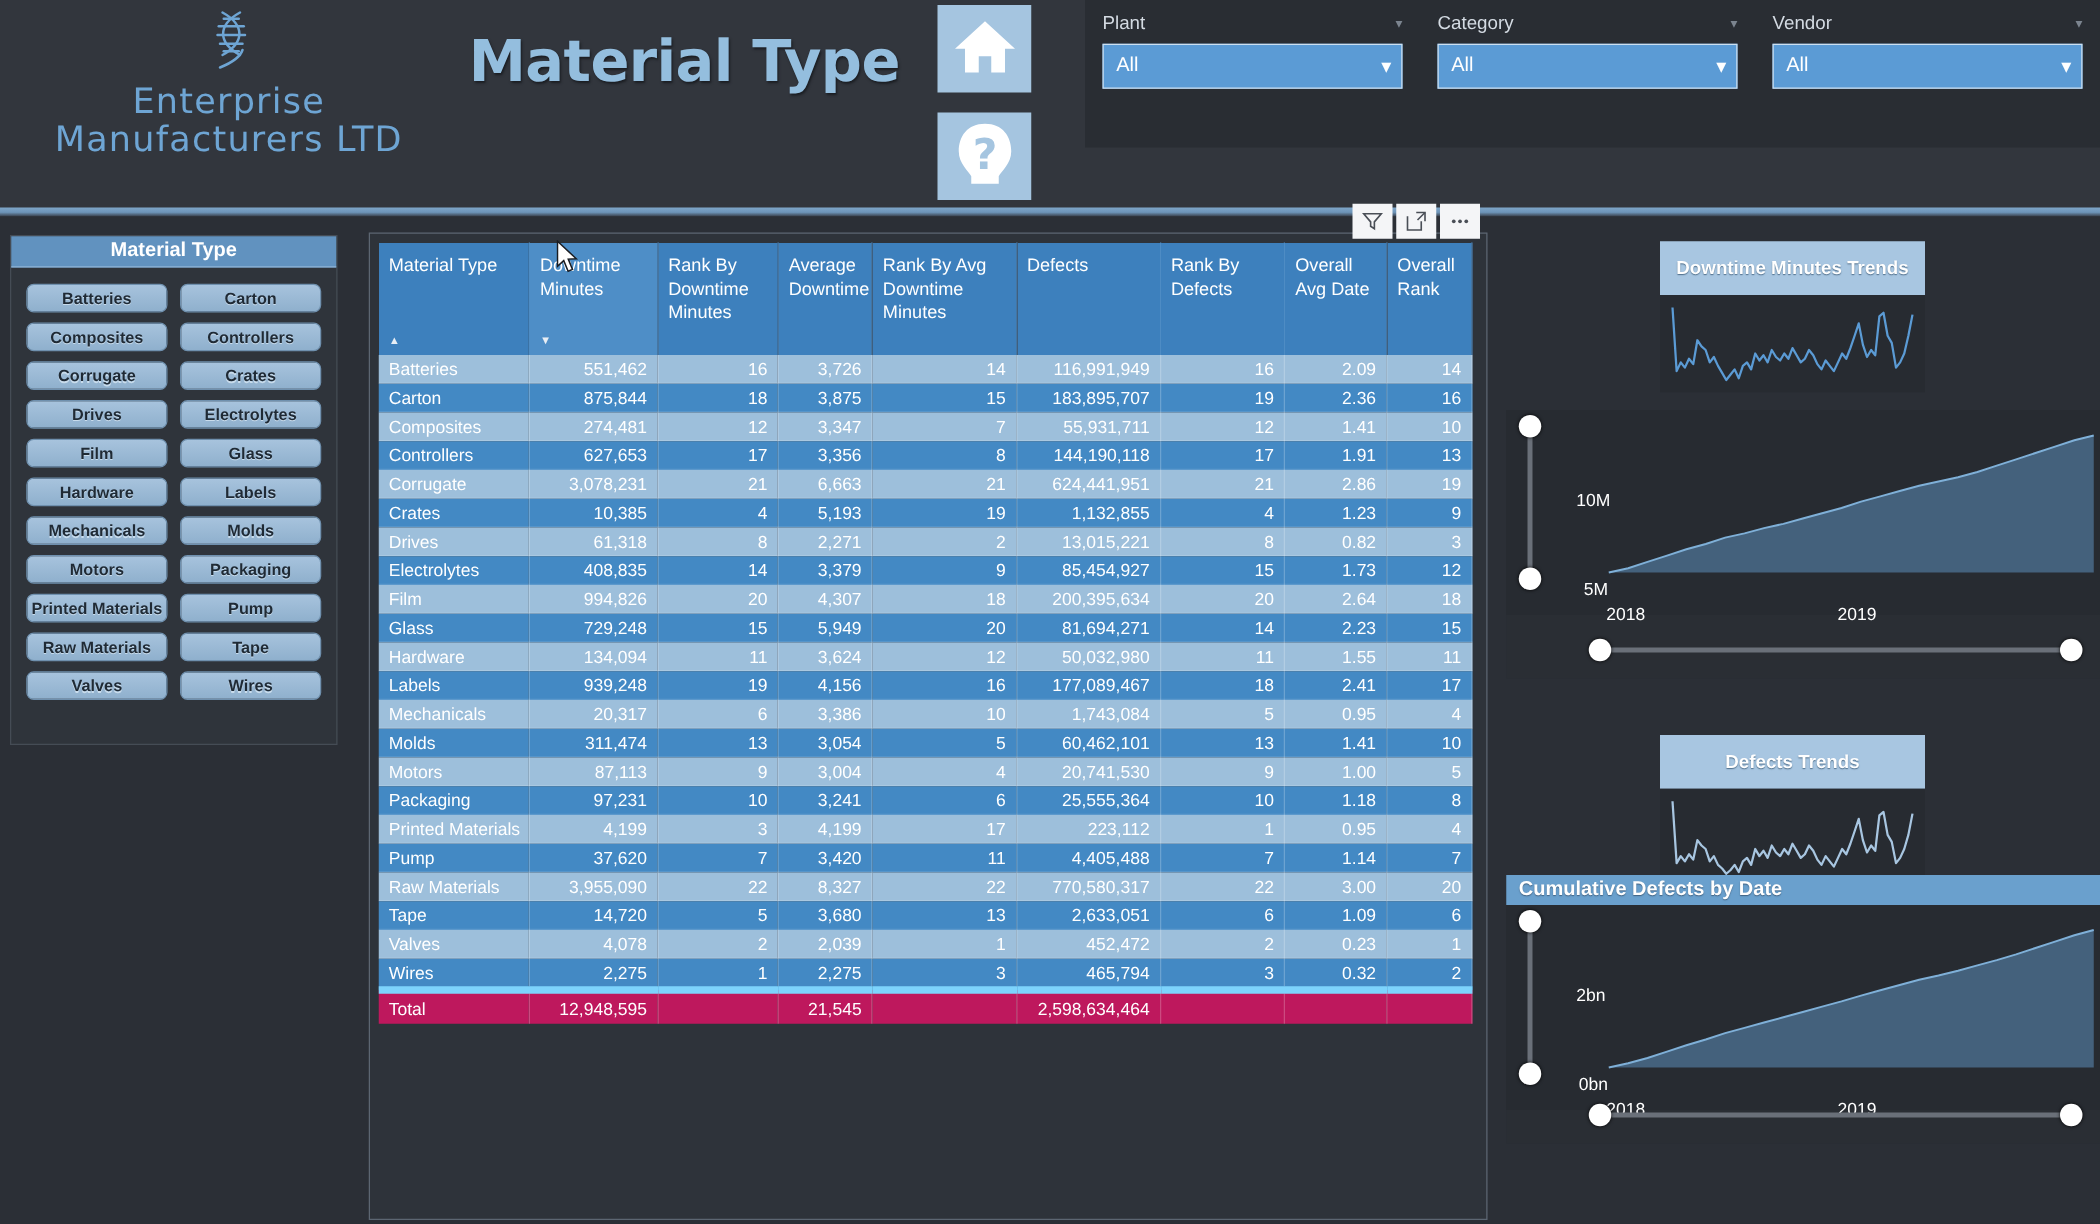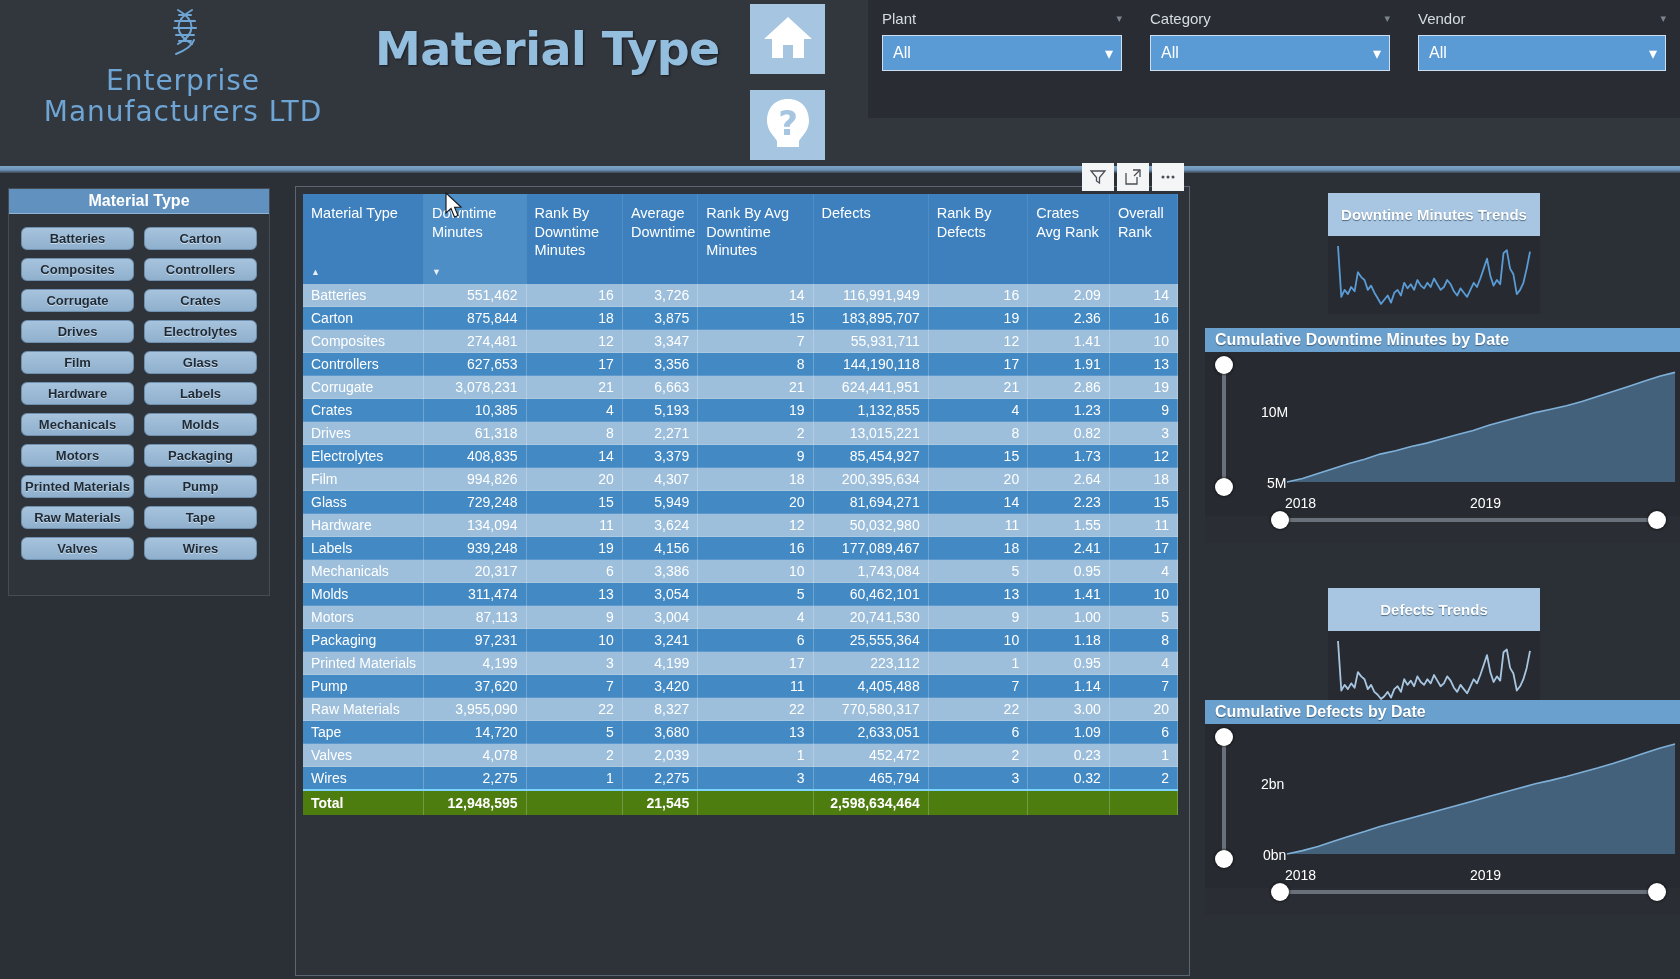--- a/index.html
+++ b/index.html
@@ -131,22 +131,22 @@
   #data-grid tbody td {
     padding: 3px 8px; border-right: 1px solid rgba(255,255,255,0.22);
     border-bottom: 1px solid rgba(255,255,255,0.14);
     white-space: nowrap; height: 23px;
   }
   #data-grid tbody tr.odd td  { background: #4389c4; }
   #data-grid tbody tr.even td { background: #9dbfdb; }
   #data-grid tbody tr.even td { color: #ffffff; }
   #data-grid tbody td.num { text-align: right; }
   #data-grid tfoot td {
-    background: #4d7c0f; color: #ffffff; font-weight: bold;
-    padding: 4px 8px; border-top: 2px solid #7dd3fc;
+    background: #be185d; color: #ffffff; font-weight: normal;
+    padding: 4px 8px; border-top: 6px solid #7dd3fc;
     border-right: 1px solid rgba(255,255,255,0.22);
     height: 24px;
   }
   #data-grid tfoot td.num { text-align: right; }
 
   
   .trend-card {
     position: absolute; background: #2e333a;
   }
   .trend-title {
@@ -157,21 +157,21 @@
   .trend-body svg { display: block; }
 
   .cum-card { position: absolute; background: #2a2e34; }
   .cum-title {
     background: #6aa0cd; color: #ffffff; font-size: 16px; font-weight: bold;
     padding: 3px 10px; text-shadow: 0 1px 1px #3f5f7e;
   }
   .cum-body { position: relative; background: #272b31; }
   .cum-body svg { display: block; }
   .axis-lbl {
-    position: absolute; color: #ffffff; font-size: 14px;
+    position: absolute; color: #ffffff; font-size: 14px; margin-top: 12px;
   }
   .v-slider { position: absolute; width: 18px; }
   .v-slider .track {
     position: absolute; left: 7px; top: 9px; bottom: 9px; width: 4px;
     background: #6a7079; border-radius: 2px;
   }
   .v-slider .knob {
     position: absolute; left: 0; width: 18px; height: 18px; border-radius: 50%;
     background: #ffffff; box-shadow: 0 0 3px #000;
   }
@@ -335,21 +335,21 @@
       </colgroup>
       <thead>
           <tr>
             <th>Material Type<span class="sort-arrow">▲</span></th>
             <th class="sorted-col">Downtime Minutes<span class="sort-arrow">▼</span></th>
             <th>Rank By Downtime Minutes</th>
             <th>Average Downtime</th>
             <th>Rank By Avg Downtime Minutes</th>
             <th>Defects</th>
             <th>Rank By Defects</th>
-            <th>Crates Avg Rank</th>
+            <th>Overall Avg Date</th>
             <th>Overall Rank</th>
           </tr>
         </thead>
       <tbody>
           <tr class="even">
             <td>Batteries</td>
             <td class="num">551,462</td>
             <td class="num">16</td>
             <td class="num">3,726</td>
             <td class="num">14</td>
@@ -616,21 +616,20 @@
 <div class="trend-card" id="dt-trend" style="left:1328px; top:193px; width:212px;">
   <div class="trend-title">Downtime Minutes Trends</div>
   <div class="trend-body">
     <svg id="spark-downtime" width="200" height="66" viewBox="0 0 200 66">
         <polyline points="4.0,4.0 7.3,54.9 10.6,47.9 13.9,52.1 17.2,45.0 20.6,49.3 23.9,30.2 27.2,35.1 30.5,38.0 33.8,47.9 37.1,43.6 40.4,50.7 43.7,56.3 47.0,62.0 50.3,57.8 53.7,53.5 57.0,60.6 60.3,50.7 63.6,47.9 66.9,53.5 70.2,40.8 73.5,46.4 76.8,42.2 80.1,47.9 83.4,38.0 86.8,43.6 90.1,46.4 93.4,40.8 96.7,45.0 100.0,36.5 103.3,42.2 106.6,47.9 109.9,45.0 113.2,38.0 116.6,42.2 119.9,49.3 123.2,53.5 126.5,46.4 129.8,50.7 133.1,54.9 136.4,47.9 139.7,40.8 143.0,45.0 146.3,36.5 149.7,26.6 153.0,16.7 156.3,33.7 159.6,43.6 162.9,38.0 166.2,42.2 169.5,11.1 172.8,8.2 176.1,26.6 179.4,32.3 182.8,52.1 186.1,47.9 189.4,40.8 192.7,26.6 196.0,9.7" fill="none" stroke="#5b9bd5" stroke-width="1.8" stroke-linejoin="round"></polyline>
       </svg>
   </div>
 </div>
 
 <div class="cum-card" id="cum-downtime" style="left:1205px; top:328px; width:475px; height:215px;">
-  <div class="cum-title">Cumulative Downtime Minutes by Date</div>
   <div class="cum-body" style="height:164px;">
     <svg id="area-downtime" width="475" height="164" viewBox="0 0 475 164">
         <path d="M82.0,130.0 L97.5,126.6 L113.0,121.5 L128.6,116.5 L144.1,111.4 L159.6,107.2 L175.1,102.1 L190.6,98.7 L206.2,94.5 L221.7,91.1 L237.2,86.8 L252.7,82.6 L268.2,78.4 L283.8,73.3 L299.3,69.1 L314.8,64.8 L330.3,60.6 L345.8,57.2 L361.4,53.8 L376.9,49.6 L392.4,44.5 L407.9,39.5 L423.4,34.4 L439.0,29.3 L454.5,24.2 L470.0,20.4 L470,130 L82,130 Z" fill="#4a6b8a" opacity="0.85"></path>
         <path d="M82.0,130.0 L97.5,126.6 L113.0,121.5 L128.6,116.5 L144.1,111.4 L159.6,107.2 L175.1,102.1 L190.6,98.7 L206.2,94.5 L221.7,91.1 L237.2,86.8 L252.7,82.6 L268.2,78.4 L283.8,73.3 L299.3,69.1 L314.8,64.8 L330.3,60.6 L345.8,57.2 L361.4,53.8 L376.9,49.6 L392.4,44.5 L407.9,39.5 L423.4,34.4 L439.0,29.3 L454.5,24.2 L470.0,20.4" fill="none" stroke="#7fb0d8" stroke-width="1.6"></path>
       </svg>
     <div class="axis-lbl" style="left:56px; top:52px;">10M</div>
     <div class="axis-lbl" style="left:62px; top:123px;">5M</div>
     <div class="axis-lbl" style="left:80px; top:143px;">2018</div>
     <div class="axis-lbl" style="left:265px; top:143px;">2019</div>
     <div class="v-slider" style="left:10px; top:4px; height:140px;">

